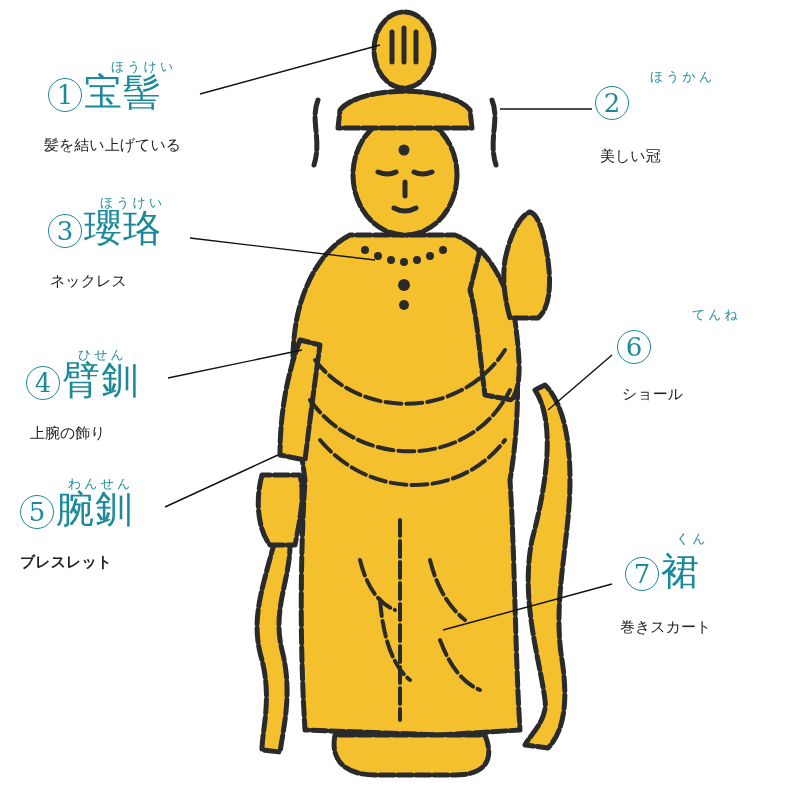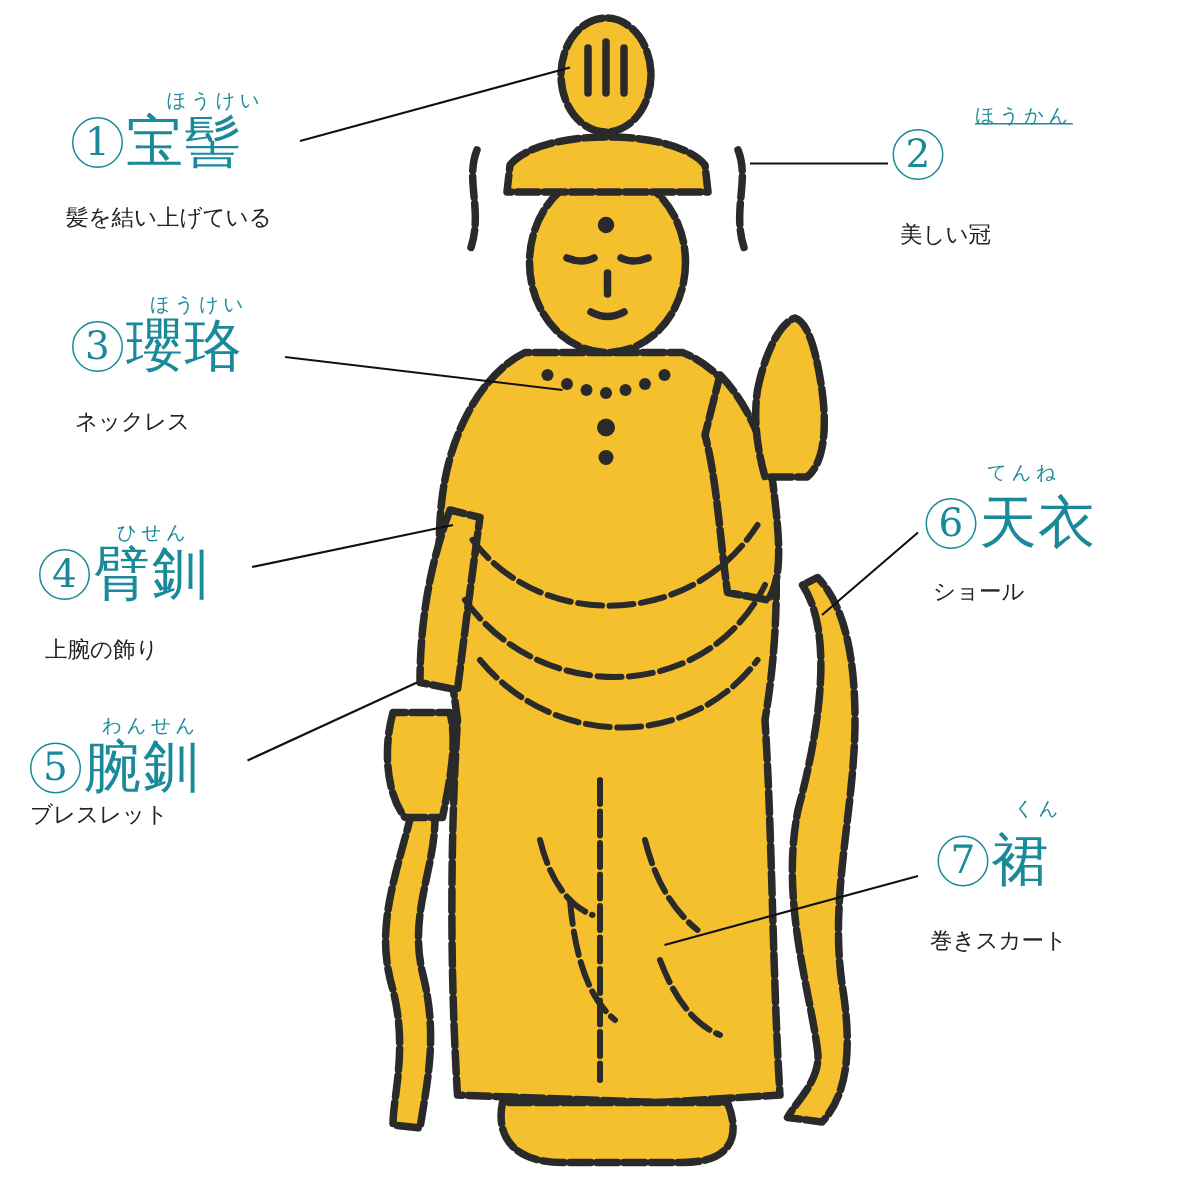--- a/index.html
+++ b/index.html
@@ -2,21 +2,21 @@
 <html><head>
 <meta charset="utf-8">
 <style>
   html,body{margin:0;padding:0;background:#ffffff;}
   body{width:800px;height:800px;position:relative;overflow:hidden;font-family:"DejaVu Sans","Liberation Sans",sans-serif;}
   .figure{position:absolute;left:0;top:0;width:800px;height:800px;}
   .label{position:absolute;}
   .ruby{position:absolute;font-size:13px;color:#1e8c9c;letter-spacing:3px;white-space:nowrap;font-family:"DejaVu Sans",sans-serif;}
   .title{position:absolute;display:flex;align-items:center;white-space:nowrap;color:#1a8a9a;}
   .num{display:inline-flex;align-items:center;justify-content:center;width:34px;height:34px;border:1.6px solid #1a8a9a;border-radius:50%;font-family:"DejaVu Serif","Liberation Serif",serif;font-size:26px;color:#1a8a9a;box-sizing:border-box;margin-right:2px;line-height:1;}
-  .kanji{font-family:Liberation Sans, sans-serif;font-size:38px;color:#1a8a9a;line-height:1;letter-spacing:1px;}
+  .kanji{font-family:Liberation Mono, monospace;font-size:38px;color:#1a8a9a;line-height:1;letter-spacing:1px;}
   .desc{position:absolute;font-size:15px;color:#222;white-space:nowrap;font-family:"DejaVu Sans",sans-serif;}
 </style>
 </head>
 <body>
 
 <svg class="figure" viewBox="0 0 800 800" xmlns="http://www.w3.org/2000/svg">
   <g fill="#f5c02e" stroke="#2a2a2a" stroke-width="5" stroke-linecap="round" stroke-linejoin="round" stroke-dasharray="14 4">
 
     <path d="M275 540 C262 590 250 620 262 660 C272 700 262 730 262 750 L280 752 C285 720 292 690 282 650 C272 610 290 580 290 545 Z"></path>
 
@@ -91,21 +91,21 @@
 <div class="label">
   <div class="ruby" style="left:100px;top:58px;margin-left:11px;">ほうけい</div>
   <div class="title" style="left:48px;top:76px;">
     <span class="num">1</span>
     <span class="kanji">宝髻</span>
   </div>
   <div class="desc" style="left:44px;top:136px;">髪を結い上げている</div>
 </div>
 
 <div class="label">
-  <div class="ruby" style="left:650px;top:68px;text-decoration:underline;">ほうかん</div>
+  <div class="ruby" style="left:650px;top:68px;">ほうかん</div>
   <div class="title" style="left:595px;top:86px;">
     <span class="num">2</span>
   </div>
   <div class="desc" style="left:600px;top:147px;">美しい冠</div>
 </div>
 
 <div class="label">
   <div class="ruby" style="left:100px;top:194px;">ほうけい</div>
   <div class="title" style="left:48px;top:212px;">
     <span class="num">3</span>
@@ -122,28 +122,27 @@
   </div>
   <div class="desc" style="left:30px;top:424px;">上腕の飾り</div>
 </div>
 
 <div class="label">
   <div class="ruby" style="left:68px;top:475px;">わんせん</div>
   <div class="title" style="left:20px;top:493px;">
     <span class="num">5</span>
     <span class="kanji">腕釧</span>
   </div>
-  <div class="desc" style="left:20px;top:534px;">ブレスレット</div>
+  <div class="desc" style="left:20px;top:553px;font-weight:bold;">ブレスレット</div>
 </div>
 
 <div class="label">
-  <div class="ruby" style="left:658px;top:306px;">てんね</div>
+  <div class="ruby" style="left:692px;top:306px;">てんね</div>
   <div class="title" style="left:617px;top:330px;">
     <span class="num">6</span>
-    <span class="kanji">天衣</span>
   </div>
   <div class="desc" style="left:622px;top:385px;">ショール</div>
 </div>
 
 <div class="label">
   <div class="ruby" style="left:676px;top:530px;">くん</div>
   <div class="title" style="left:625px;top:555px;">
     <span class="num">7</span>
     <span class="kanji">裙</span>
   </div>

